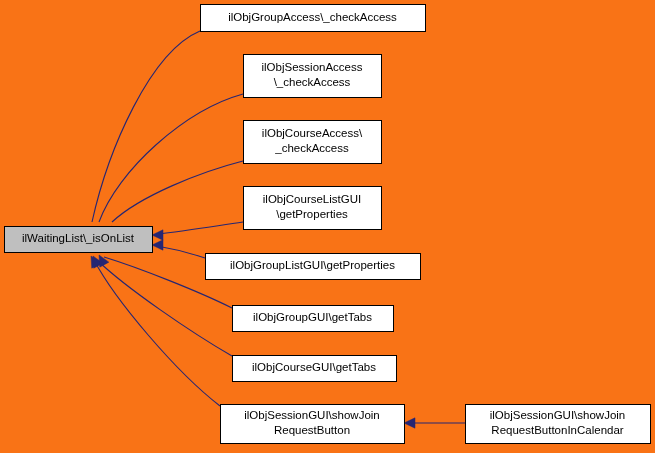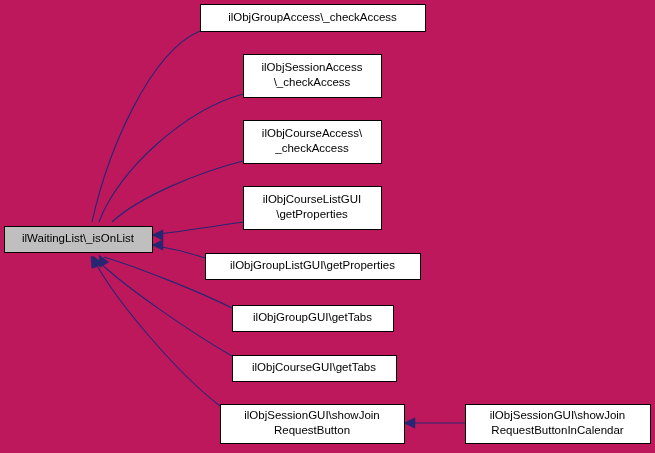--- a/index.html
+++ b/index.html
@@ -4,21 +4,21 @@
 <style>
   html, body {
     margin: 0;
     padding: 0;
     background: #ffffff;
   }
   #graph-root {
     position: relative;
     width: 655px;
     height: 453px;
-    background: #be185d;
+    background: #f97316;
     overflow: hidden;
     font-family: "Liberation Sans", sans-serif;
   }
   #graph-svg {
     position: absolute;
     left: 0;
     top: 0;
     width: 655px;
     height: 453px;
     display: block;

